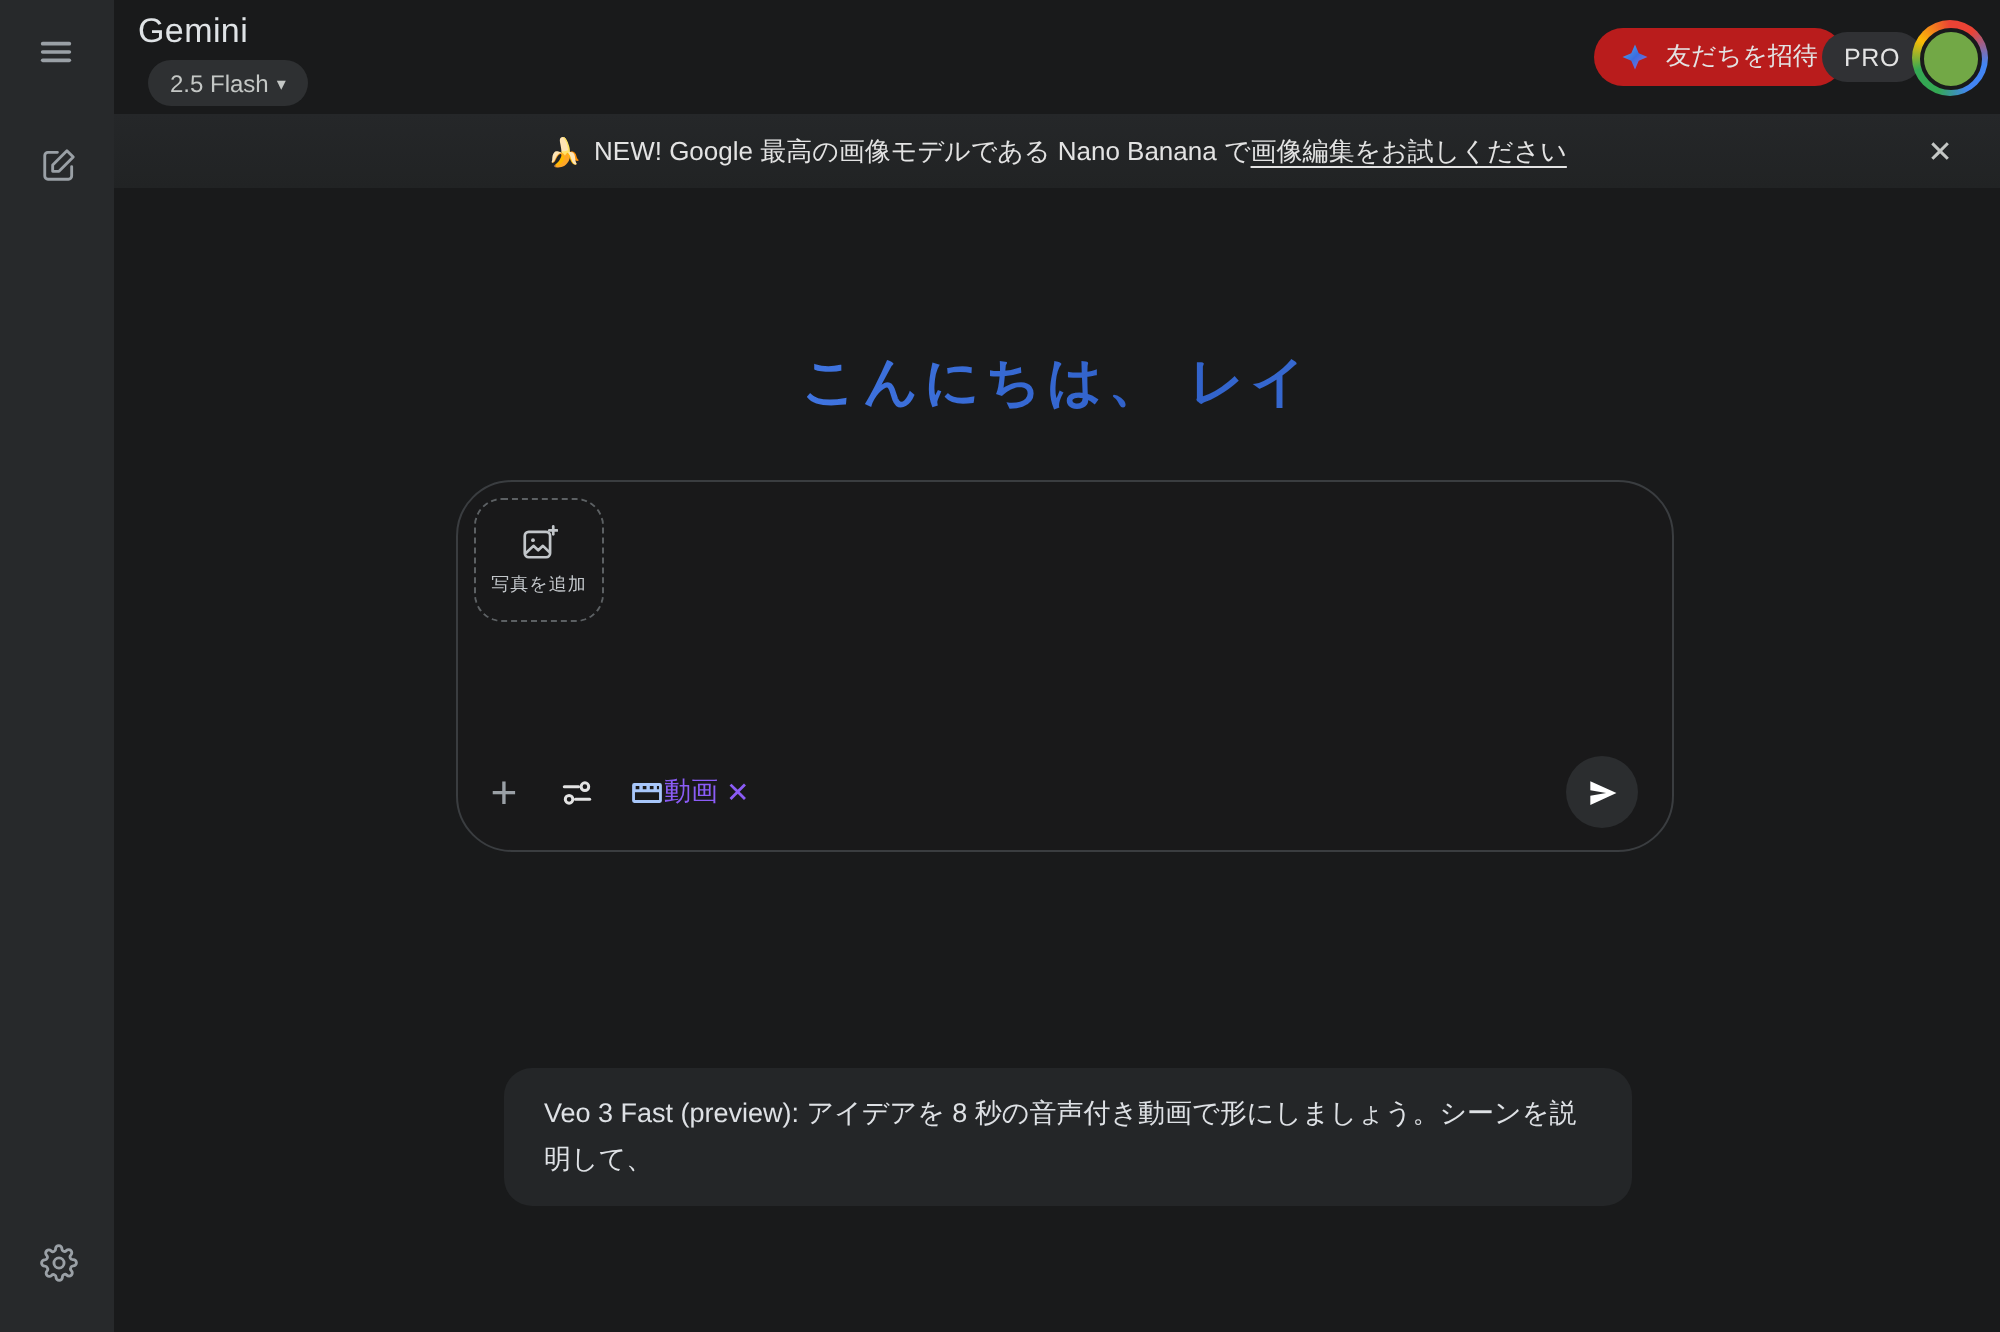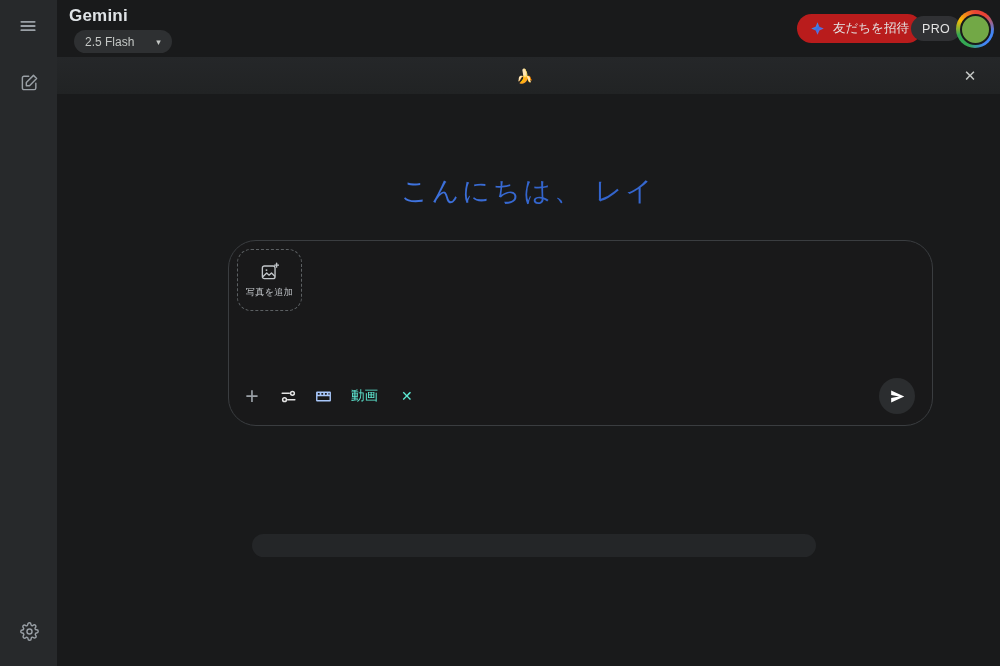--- a/index.html
+++ b/index.html
@@ -17,25 +17,25 @@
     background:#27292b;
   }
   .icon-btn {
     position:absolute; display:flex; align-items:center; justify-content:center;
     width:24px; height:24px; cursor:pointer; color:#9aa0a6;
   }
   .icon-btn svg { display:block; }
   
   .app-title {
     position:absolute; left:69px; top:6px;
-    font-size:17px; font-weight:700; color:#dfe3e6; letter-spacing:.2px;
+    font-size:17px; font-weight:400; color:#dfe3e6; letter-spacing:.2px;
   }
   .model-pill {
     position:absolute; left:74px; top:30px; height:23px;
-    display:flex; align-items:center; gap:22px; padding:0 11px;
+    display:flex; align-items:center; gap:4px; padding:0 11px;
     background:#2e3032; border-radius:12px; cursor:pointer;
     font-size:12px; color:#c4c7c5;
   }
   .model-pill .caret { font-size:9px; color:#c4c7c5; }
   .invite-btn {
     position:absolute; left:797px; top:14px; height:29px;
     display:flex; align-items:center; gap:8px; padding:0 13px;
     background:#b91c1c; border-radius:15px; cursor:pointer;
     font-size:12.5px; color:#e3e3e3;font-family:Liberation Mono, monospace;
   }
@@ -67,27 +67,27 @@
     color:#e3e3e3; text-decoration:underline; text-underline-offset:3px; cursor:pointer;
   }
   .banner-close {
     position:absolute; right:16px; top:0; height:37px; width:28px;
     display:flex; align-items:center; justify-content:center;
     font-size:15px; color:#c4c7c5; cursor:pointer;
   }
   
   .greeting {
     position:absolute; left:57px; top:173px; width:943px;
-    text-align:center; font-size:27px; font-weight:400; letter-spacing:3px;
+    text-align:center; font-size:27px; font-weight:700; letter-spacing:3px;
     background:linear-gradient(90deg,#4e86f5 20%, #3061c9 55%, #4479e0 80%);
     -webkit-background-clip:text; background-clip:text; color:transparent;
   }
   
   .prompt-card {
-    position:absolute; left:228px; top:240px; width:705px; height:186px;
+    position:absolute; left:228px; top:240px; width:609px; height:186px;
     border:1px solid #3a3d40; border-radius:28px; background:#19191a;
   }
   .add-photo {
     position:absolute; left:8px; top:8px; width:65px; height:62px;
     border:1.5px dashed #5c6063; border-radius:14px; cursor:pointer;
     display:flex; flex-direction:column; align-items:center; justify-content:center; gap:5px;
     color:#c2c6ca;
   }
   .add-photo .label { font-size:9px; letter-spacing:.5px; }
   .prompt-text {
@@ -106,22 +106,22 @@
     color:#9aa0a6; font-size:23px; font-weight:300;
     display:flex; align-items:center; justify-content:center; cursor:pointer;
   }
   .tb-tune {
     position:absolute; left:46px; top:5px; width:26px; height:26px;
     display:flex; align-items:center; justify-content:center;
     color:#e3e3e3; cursor:pointer;
   }
   .video-chip {
     position:absolute; left:80px; top:4px; height:28px;
-    display:flex; align-items:center; gap:19px; padding:0 6px;
-    color:#5eead4; cursor:pointer; font-size:13.5px;
+    display:flex; align-items:center; gap:0; padding:0 6px;
+    color:#8b5cf6; cursor:pointer; font-size:13.5px;
   }
   .video-chip .chip-close { font-size:14px; margin-left:4px; cursor:pointer; }
   .send-btn {
     position:absolute; right:17px; top:0px; width:36px; height:36px;
     border-radius:50%; background:#2b2d2f;
     display:flex; align-items:center; justify-content:center;
     color:#ffffff; cursor:pointer;
   }
   
   .info-card {
@@ -181,20 +181,22 @@
 <div class="pro-badge">
   <span>PRO</span>
 </div>
 
 <div class="avatar">
   <div class="avatar-inner"></div>
 </div>
 
 <div class="banner">
   <span class="emoji">🍌</span>
+  <span>NEW! Google 最高の画像モデルである Nano Banana で</span>
+  <a class="banner-link">画像編集をお試しください</a>
   <span class="banner-close">✕</span>
 </div>
 
 <div class="greeting">こんにちは、 レイ</div>
 
 <div class="prompt-card">
 
   <div class="add-photo">
     <span style="display:flex;">
       <svg width="19" height="19" viewBox="0 0 24 24" fill="none" stroke="#c2c6ca" stroke-width="1.7" stroke-linecap="round" stroke-linejoin="round">
@@ -235,13 +237,14 @@
       <span style="display:flex;">
         <svg width="19" height="19" viewBox="0 0 24 24" fill="#ffffff">
           <path d="M4 4.5 L20.5 12 L4 19.5 L4 13.8 L14 12 L4 10.2 Z"></path>
         </svg>
       </span>
     </div>
   </div>
 </div>
 
 <div class="info-card">
+  <div>Veo 3 Fast (preview): アイデアを 8 秒の音声付き動画で形にしましょう。シーンを説明して、</div>
 </div>
 
 </body></html>

